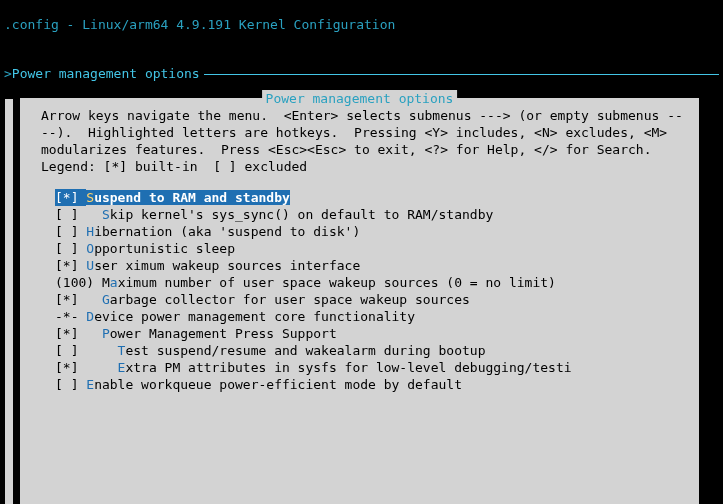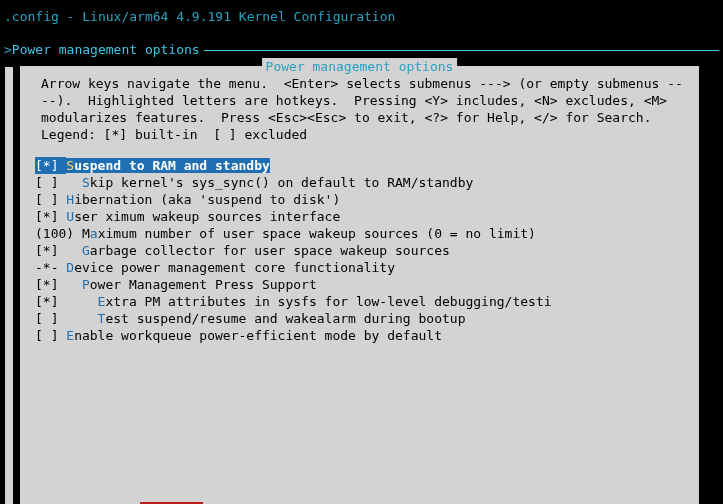--- a/index.html
+++ b/index.html
@@ -2,34 +2,34 @@
 <html><head>
 <meta charset="utf-8">
 <style>
   html, body { margin:0; padding:0; }
   body {
     background:#000; width:723px; height:504px; overflow:hidden;
     font-family:"DejaVu Sans Mono","Liberation Mono",monospace;
     font-size:13px; line-height:17px;
   }
   .term { position:relative; width:723px; height:504px; }
-  .title-line { color:#2aa1c0; padding:8px 4px; }
+  .title-line { color:#2aa1c0; padding:16px 4px; }
   .bc-prompt  { color:#2aa1c0; }
   .bc-text    { color:#43c5e6; }
   .panel {
     position:relative; margin:0 24px 0 20px; height:461px;
     background:#d3d3d3; border:1px solid #d3d3d3; box-sizing:border-box;
     box-shadow:4px 4px 0 #000;
   }
   .panel-title {
     position:absolute; top:-9px; left:50%; transform:translateX(-50%);
     color:#2aa1c0; background:#d3d3d3; padding:0 4px; white-space:pre;
   }
   .help  { padding:8px 10px 0 20px; color:#000; white-space:pre-wrap; }
-  .items { margin:14px 34px 0 14px; }
+  .items { margin:14px 34px 0 34px; }
   .item  { white-space:pre; color:#000; }
   .item .marker { display:inline-block; width:4ch; }
   .item .pref  { white-space:pre; }
   .item .hot   { color:#1f6fb2; }
   .item.sel .marker, .item.sel .txt { background:#1f6fb2; color:#fff; }
   .item.sel .hot { color:#ffd36b; }
   .item.sel .label { font-weight:bold; }
   .btnbar {
     position:absolute; bottom:8px; left:0; right:0; text-align:center;
     color:#000; white-space:pre;
@@ -62,25 +62,26 @@
   </div>
 
   <div class="panel">
     <span class="panel-title">Power management options</span>
     <div class="help">Arrow keys navigate the menu.  &lt;Enter&gt; selects submenus ---&gt; (or empty submenus ----).  Highlighted letters are hotkeys.  Pressing &lt;Y&gt; includes, &lt;N&gt; excludes, &lt;M&gt; modularizes features.  Press &lt;Esc&gt;&lt;Esc&gt; to exit, &lt;?&gt; for Help, &lt;/&gt; for Search.  Legend: [*] built-in  [ ] excluded</div>
 
     <div class="items" id="items">
         <div class="item sel"><span class="marker">[*] </span><span class="txt"><span class="pref"></span><span class="hot">S</span><span class="label">uspend to RAM and standby</span></span></div>
         <div class="item"><span class="marker">[ ] </span><span class="txt"><span class="pref">  </span><span class="hot">S</span><span class="label">kip kernel's sys_sync() on default to RAM/standby</span></span></div>
         <div class="item"><span class="marker">[ ] </span><span class="txt"><span class="pref"></span><span class="hot">H</span><span class="label">ibernation (aka 'suspend to disk')</span></span></div>
+        <div class="item"><span class="marker">[ ] </span><span class="txt"><span class="pref"></span><span class="hot">O</span><span class="label">pportunistic sleep</span></span></div>
         <div class="item"><span class="marker">[*] </span><span class="txt"><span class="pref"></span><span class="hot">U</span><span class="label">ser ximum wakeup sources interface</span></span></div>
         <div class="item"><span class="txt">(100)<span class="pref"> M</span><span class="hot">a</span><span class="label">ximum number of user space wakeup sources (0 = no limit)</span></span></div>
         <div class="item"><span class="marker">[*] </span><span class="txt"><span class="pref">  </span><span class="hot">G</span><span class="label">arbage collector for user space wakeup sources</span></span></div>
         <div class="item"><span class="marker">-*- </span><span class="txt"><span class="pref"></span><span class="hot">D</span><span class="label">evice power management core functionality</span></span></div>
         <div class="item"><span class="marker">[*] </span><span class="txt"><span class="pref">  </span><span class="hot">P</span><span class="label">ower Management Press Support</span></span></div>
+        <div class="item"><span class="marker">[ ] </span><span class="txt"><span class="pref">    </span><span class="hot">T</span><span class="label">est suspend/resume and wakealarm during bootup</span></span></div>
         <div class="item"><span class="marker">[*] </span><span class="txt"><span class="pref">    </span><span class="hot">E</span><span class="label">xtra PM attributes in sysfs for low-level debugging/testi</span></span></div>
-        <div class="item"><span class="marker">[ ] </span><span class="txt"><span class="pref">    </span><span class="hot">T</span><span class="label">est suspend/resume and wakealarm during bootup</span></span></div>
         <div class="item"><span class="marker">[ ] </span><span class="txt"><span class="pref"></span><span class="hot">E</span><span class="label">nable workqueue power-efficient mode by default</span></span></div>
       </div>
 
     <div class="btnbar" id="btnbar"><span class="btn active">&lt;<span class="hot">S</span>elect&gt;</span><span class="btn-sep">    </span><span class="btn">&lt; <span class="hot">E</span>xit &gt;</span><span class="btn-sep">    </span><span class="btn">&lt; <span class="hot">H</span>elp &gt;</span><span class="btn-sep">    </span><span class="btn">&lt; <span class="hot">S</span>ave &gt;</span><span class="btn-sep">    </span><span class="btn">&lt; <span class="hot">L</span>oad &gt;</span></div>
   </div>
 </div>
 
 </body></html>

